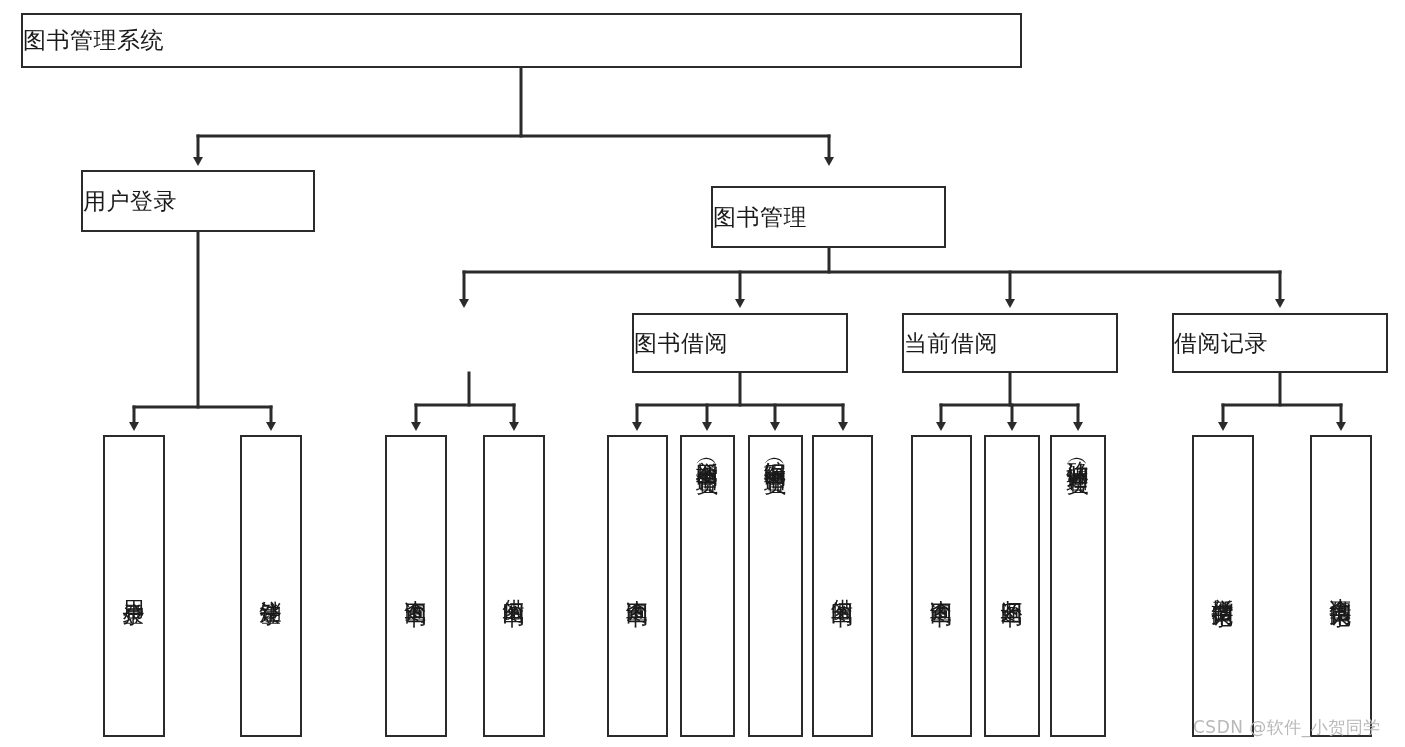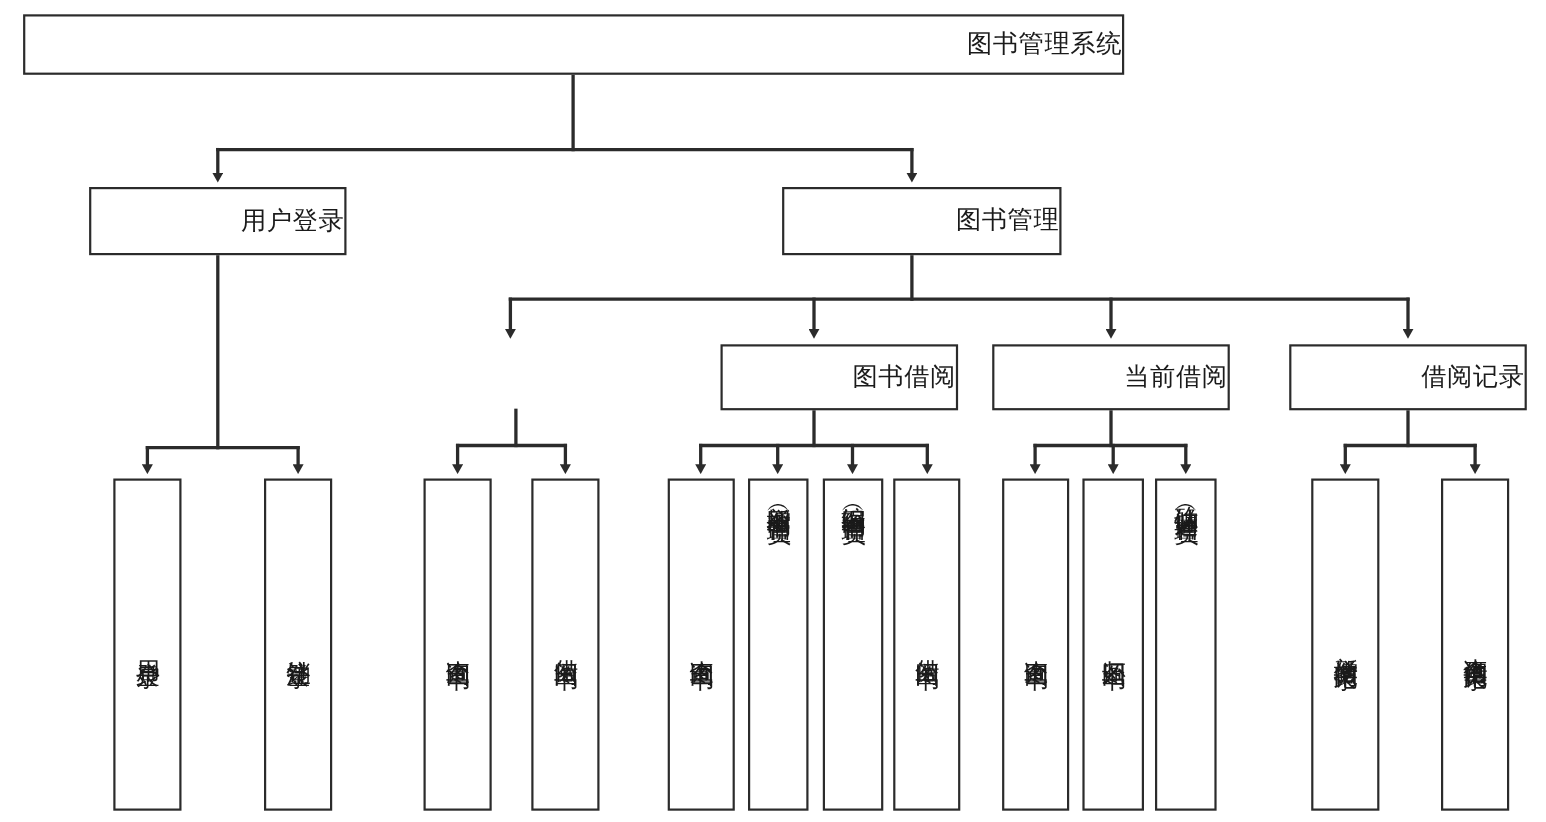--- a/index.html
+++ b/index.html
@@ -27,21 +27,21 @@
     height: 747px;
     pointer-events: none;
   }
   .node {
     position: absolute;
     box-sizing: border-box;
     background: #ffffff;
     border: 2px solid #2b2b2b;
     display: flex;
     align-items: center;
-    justify-content: flex-end;
+    justify-content: flex-start;
     color: #1a1a1a;
   }
   .node .label {
     display: block;
     text-align: center;
     line-height: 1.0;
     letter-spacing: 0.5px;
   }
   
   .node.horiz .label {
@@ -136,25 +136,25 @@
     </g>
   </svg>
 
   <div class="node horiz root" id="node-root" style="left: 21px; top: 13px; width: 1001px; height: 55px;">
     <span class="label">图书管理系统</span>
   </div>
 
   <div class="node horiz" id="node-l2-0" style="left: 81px; top: 170px; width: 234px; height: 62px;">
     <span class="label">用户登录</span>
   </div>
-  <div class="node horiz" id="node-l2-1" style="left: 711px; top: 170px; width: 254px; height: 62px; font-family: Liberation Mono, monospace;">
+  <div class="node horiz" id="node-l2-1" style="left: 711px; top: 186px; width: 235px; height: 62px;">
     <span class="label">图书管理</span>
   </div>
 
-  <div class="node horiz" id="node-l3-1" style="left: 632px; top: 313px; width: 216px; height: 60px; margin-left: 23px;">
+  <div class="node horiz" id="node-l3-1" style="left: 632px; top: 313px; width: 216px; height: 60px;">
     <span class="label">图书借阅</span>
   </div>
   <div class="node horiz" id="node-l3-3" style="left: 1172px; top: 313px; width: 216px; height: 60px;">
     <span class="label">借阅记录</span>
   </div>
   <div class="node horiz" id="node-l3-2" style="left: 902px; top: 313px; width: 216px; height: 60px;">
     <span class="label">当前借阅</span>
   </div>
 
   <div class="node vert center" id="node-leaf-0" style="left: 103px; top: 435px; width: 62px; height: 302px;">
@@ -190,14 +190,15 @@
   <div class="node vert top" id="node-leaf-10" style="left: 1050px; top: 435px; width: 56px; height: 302px;">
     <span class="label">确认归还（管理员）</span>
   </div>
   <div class="node vert center" id="node-leaf-11" style="left: 1192px; top: 435px; width: 62px; height: 302px;">
     <span class="label">新增借阅记录</span>
   </div>
   <div class="node vert center" id="node-leaf-12" style="left: 1310px; top: 435px; width: 62px; height: 302px;">
     <span class="label">查询借阅记录</span>
   </div>
 
+  <div class="watermark" style="left: 1193px; top: 716px;">CSDN @软件_小贺同学</div>
 
 </div>
 
 </body></html>

